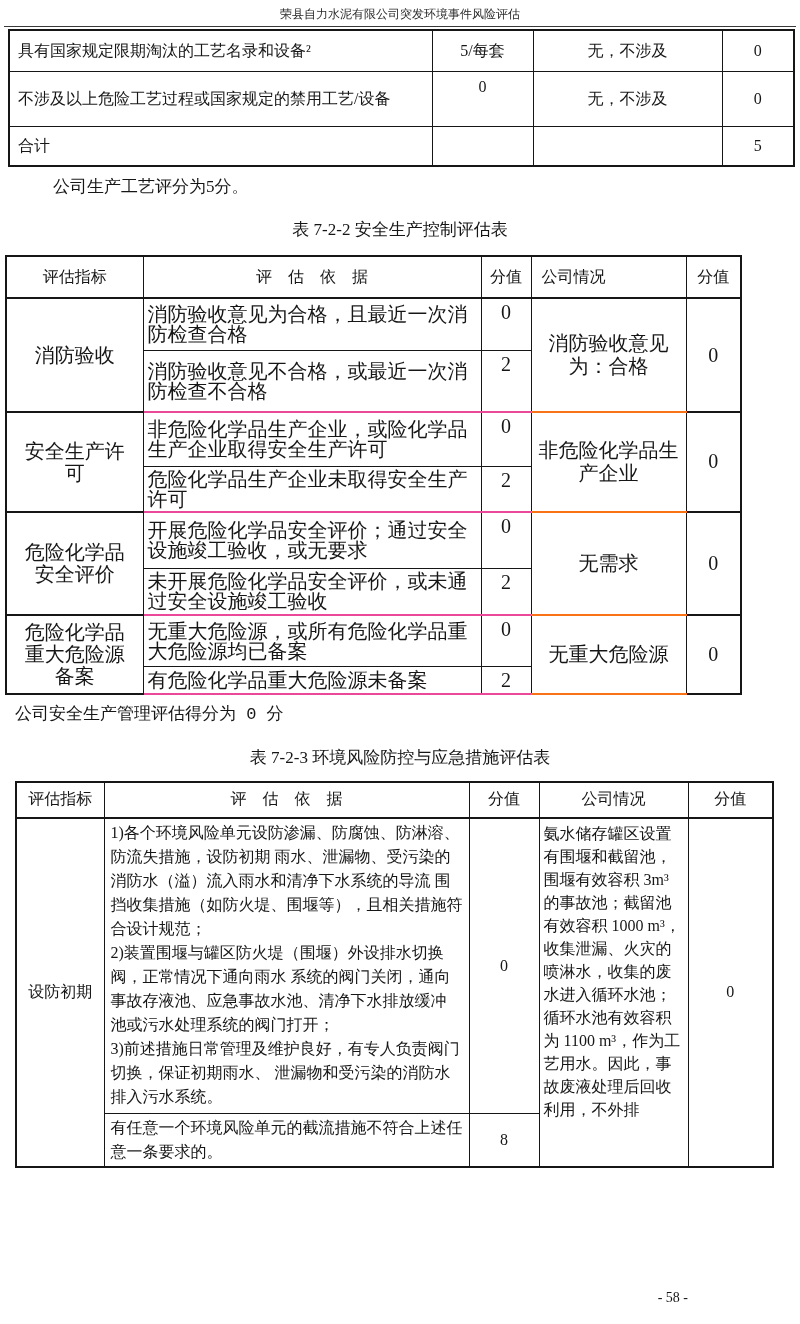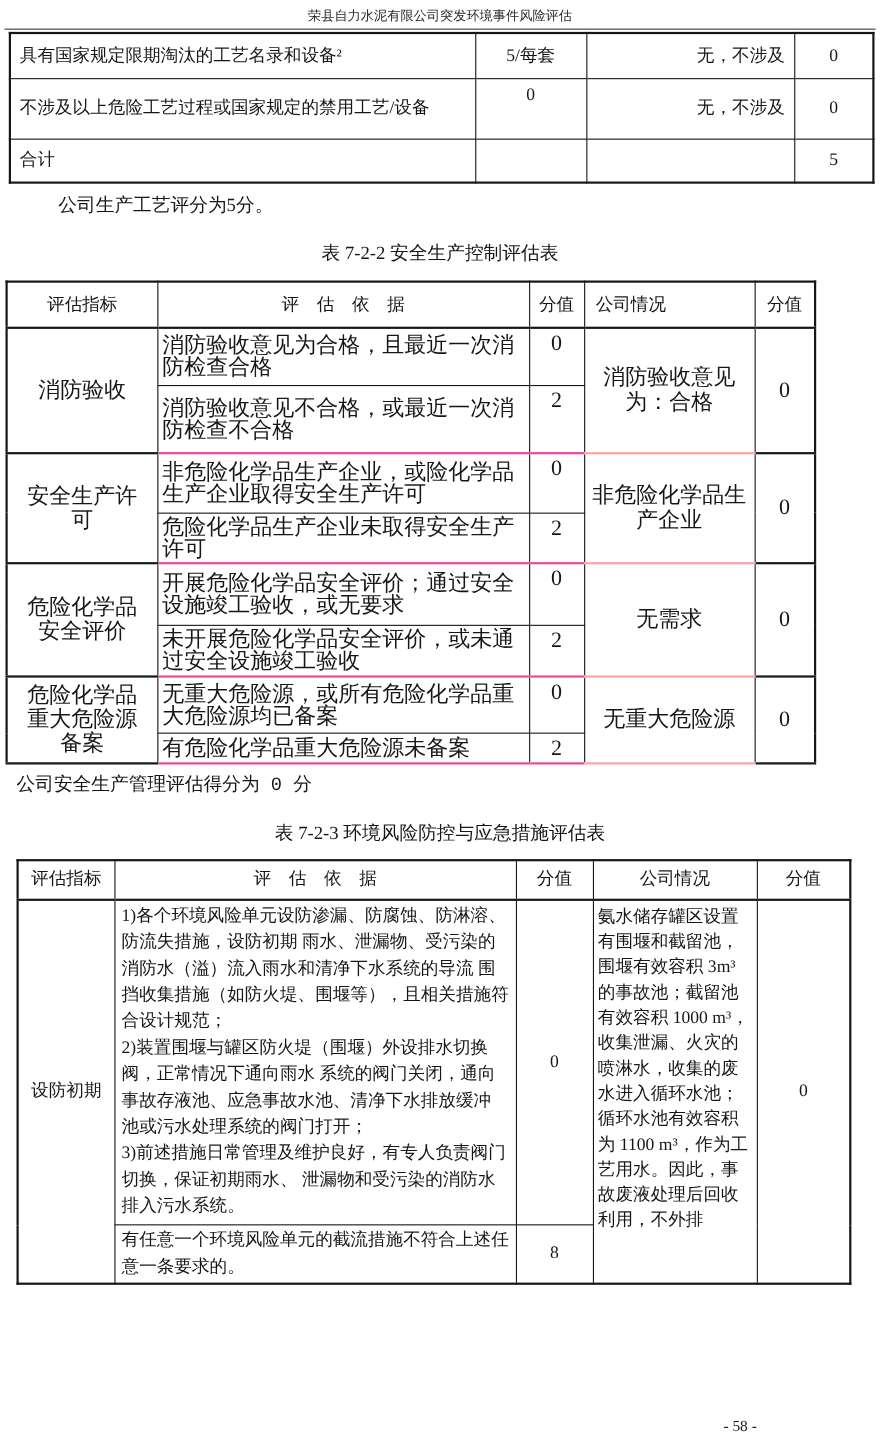--- a/index.html
+++ b/index.html
@@ -13,38 +13,38 @@
     font-size:12px;color:#2a2a2a;border-bottom:1px solid #3a3a3a;
   }
   table{border-collapse:collapse;table-layout:fixed;background:#fff;}
   td,th{border:1px solid #161616;font-weight:normal;overflow:hidden;}
   
   .t1{margin:2px 0 0 8px;width:785px;border:2px solid #161616;}
   .t1 td{font-size:16px;padding:2px 8px;line-height:21px;}
   .t1 .crit{text-align:left;vertical-align:middle;}
   .t1 .rule{text-align:center;vertical-align:middle;}
   .t1 .rule.top{vertical-align:top;padding-top:4px;}
-  .t1 .comp{text-align:right;vertical-align:middle;}
+  .t1 .comp{text-align:center;vertical-align:middle;}
   .t1 .scr{text-align:center;vertical-align:middle;}
   
   .para{font-size:17px;line-height:22px;color:#161616;}
   .para1{margin:9px 0 0 5px;padding-left:48px;}
   .para2{margin:9px 0 0 15px;font-family:Liberation Mono, monospace;}
   .caption{margin-top:20px;text-align:center;font-size:17px;}
   .caption2{margin-bottom:14px;}
   .caption3{margin-bottom:12px;}
   
   .t2{margin:0 0 0 5px;width:735px;border:2px solid #161616;}
   .t2 th{font-size:16px;text-align:center;vertical-align:middle;border-bottom:2px solid #161616;}
   .t2 th.left{text-align:left;padding-left:10px;}
   .t2 td{font-size:20px;}
   .t2 .ind{text-align:center;vertical-align:middle;line-height:22px;padding:0 8px;border-bottom:2px solid #161616;}
   .t2 .basis{text-align:left;vertical-align:middle;line-height:20px;padding:2px 4px;}
   .t2 .score{text-align:center;vertical-align:top;padding-top:3px;line-height:20px;}
-  .t2 .company{text-align:center;vertical-align:middle;line-height:23px;padding:0 4px;border-bottom:2px solid #fca5a5;}
+  .t2 .company{text-align:center;vertical-align:middle;line-height:23px;padding:0 4px;border-bottom:2px solid #f97316;}
   .t2 .cscore{text-align:center;vertical-align:middle;border-bottom:2px solid #161616;}
   .t2 tr.secend td{border-bottom:2px solid #ec4899;}
   
   .t3{margin:0 0 0 15px;width:757px;border:2px solid #161616;}
   .t3 th{font-size:16px;text-align:center;vertical-align:middle;border-bottom:2px solid #161616;}
   .t3 td{font-size:16px;}
   .t3 .ind{text-align:center;vertical-align:middle;line-height:22px;padding:0 6px;}
   .t3 .basis{text-align:left;vertical-align:top;line-height:24px;padding:2px 6px;white-space:pre-wrap;}
   .t3 .score{text-align:center;vertical-align:middle;}
   .t3 .company{text-align:left;vertical-align:top;line-height:23px;padding:3px 4px;}

